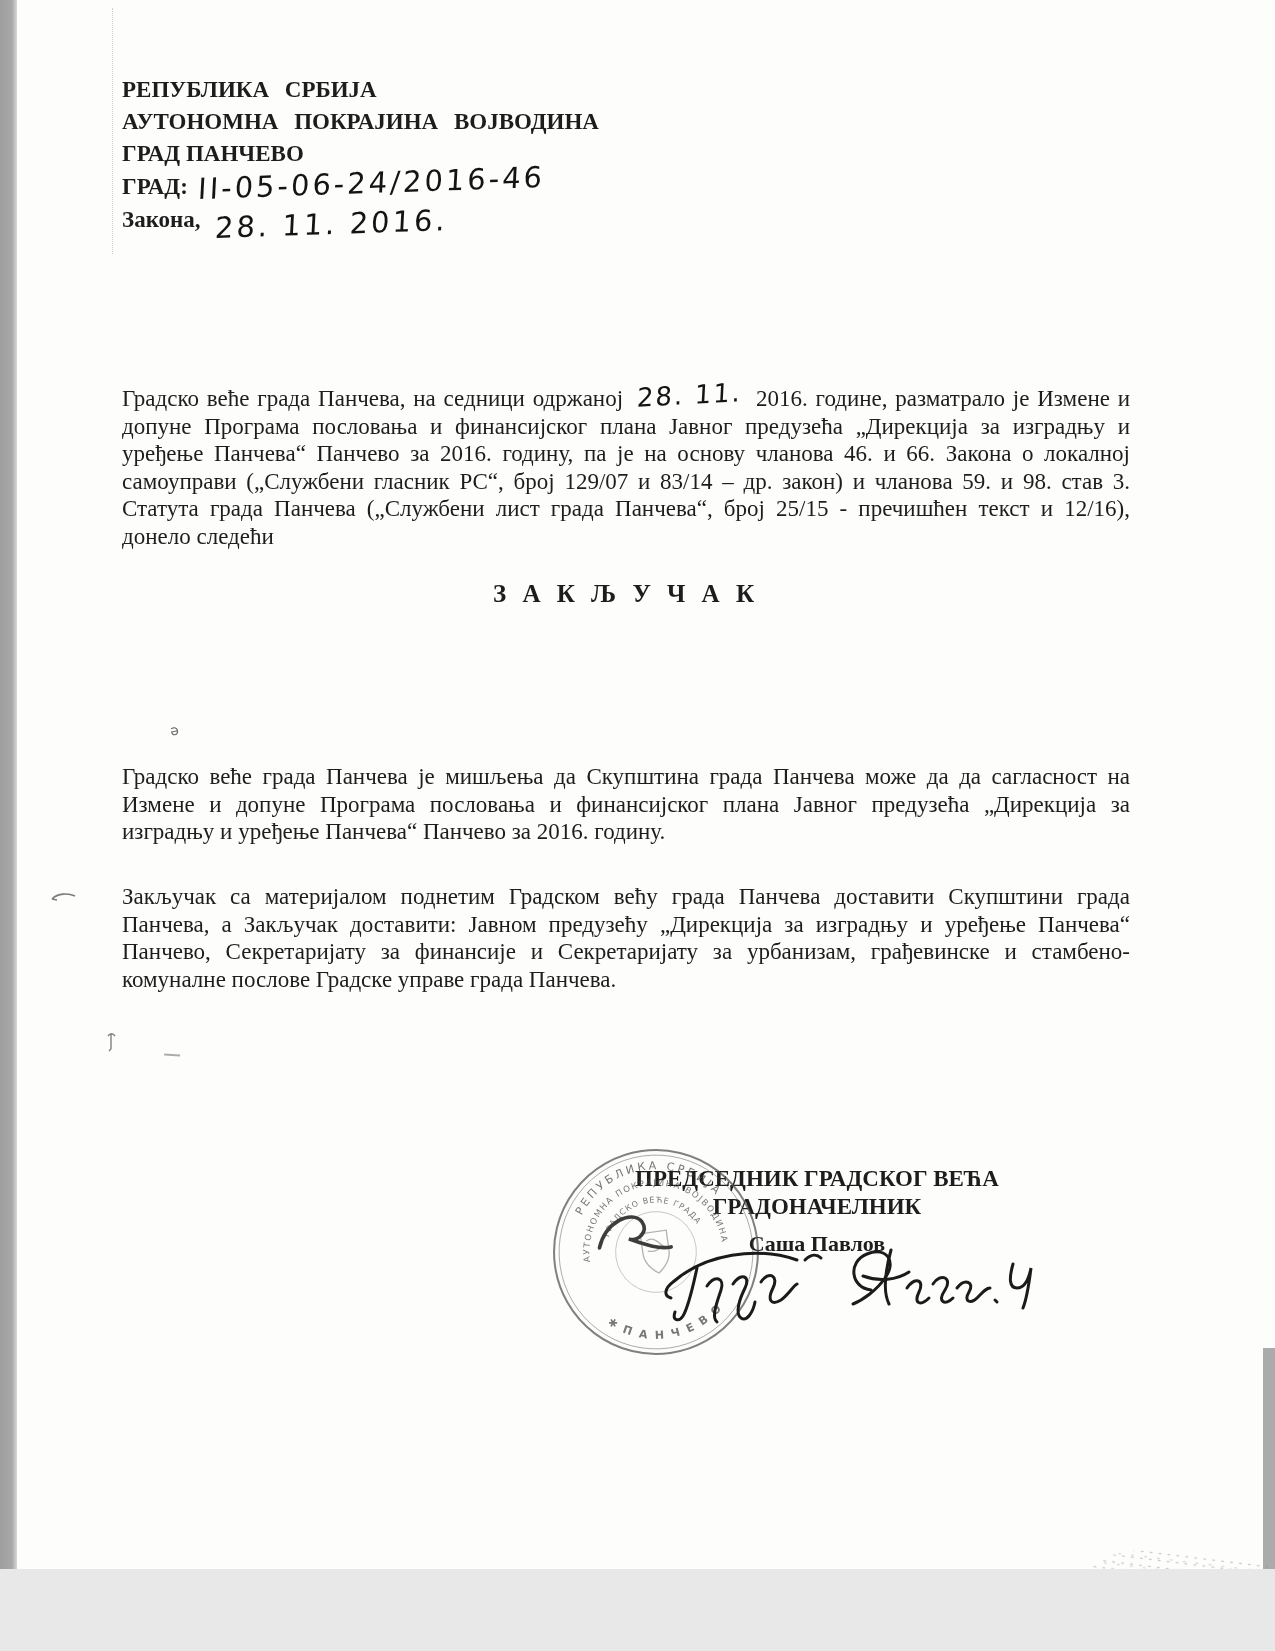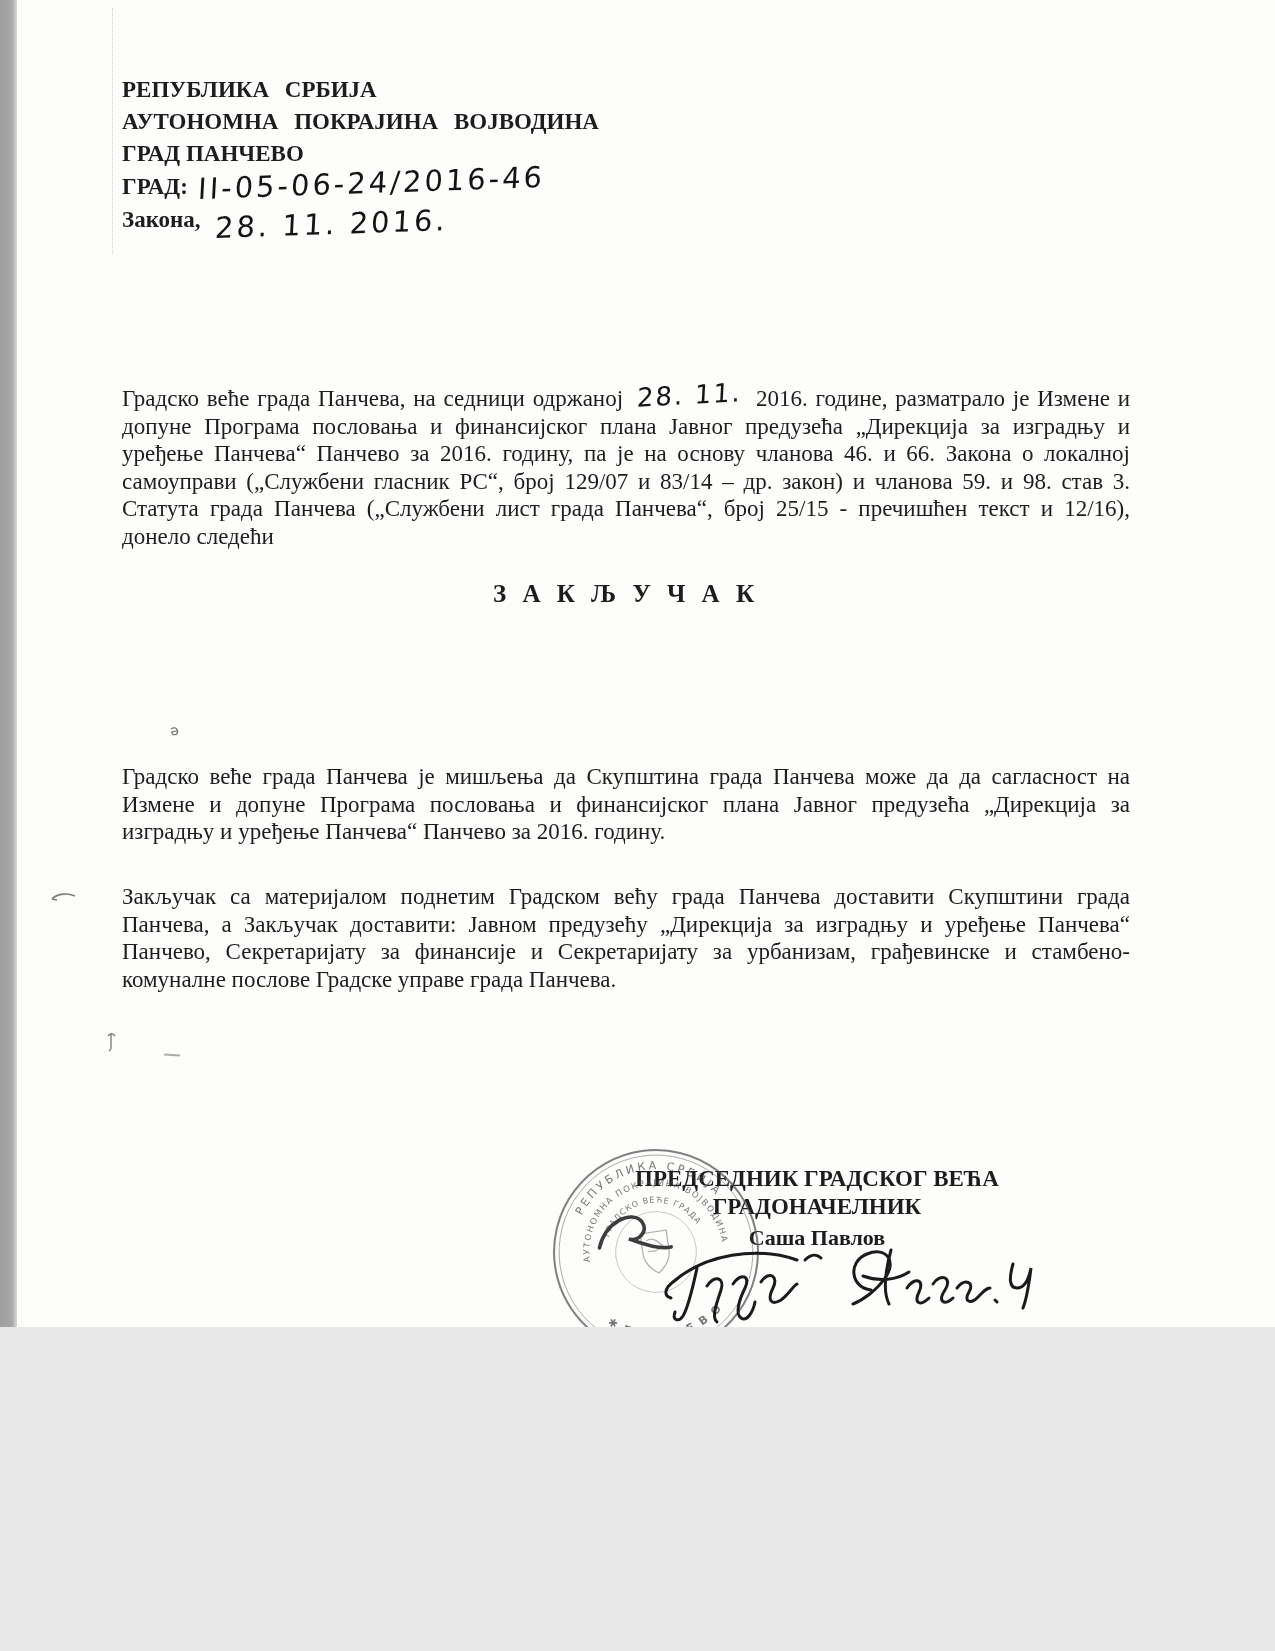--- a/index.html
+++ b/index.html
@@ -1,18 +1,18 @@
 <!DOCTYPE html>
 <html lang="sr"><head>
 <meta charset="utf-8">
 <style>
   html,body{margin:0;padding:0;background:#e8e8e8;}
   .page{
     position:relative;
-    width:1275px;height:1327px;
+    width:1275px;height:1569px;
     background:#fdfdfc;
     overflow:hidden;
     font-family:"Liberation Serif", serif;
     color:#1d1d1d;
     text-decoration:underline;
   }
   
   .edge-left{position:absolute;left:0;top:0;width:17px;height:1651px;
     background:linear-gradient(to right,#9e9e9e 0,#a8a8a8 70%,#d8d8d6 100%);}
   .edge-bottom{position:absolute;left:0;top:1640px;width:1275px;height:11px;background:#a0a0a0;}
@@ -45,21 +45,21 @@
   .p-opinion{top:740px;}
   .p-delivery{top:860px;}
   .heading{
     position:absolute;left:122px;top:580px;width:1008px;
     text-align:center;font-weight:bold;font-size:25px;letter-spacing:5px;
   }
 
   
   .sig-block{position:absolute;left:628px;top:1165px;width:378px;text-align:center;
     font-weight:bold;font-size:23px;line-height:28px;white-space:nowrap;}
-  .sig-name{font-size:22px;margin-top:3px;}
+  .sig-name{font-size:22px;margin-top:9px;}
 
   .stamp-wrap{position:absolute;left:549px;top:1145px;width:214px;height:214px;opacity:.88;}
   .autograph{position:absolute;left:645px;top:1228px;width:400px;height:118px;}
 
   
   .artifact{position:absolute;color:#4a4a4a;font-family:"DejaVu Sans",sans-serif;}
   .art-tick{left:50px;top:890px;width:28px;height:12px;}
   .art-pilcrow{left:104px;top:1032px;width:14px;height:20px;}
   .art-dash{left:164px;top:1054px;width:16px;height:3px;border-top:2px solid #8a8a8a;transform:rotate(4deg);opacity:.7;}
   .art-schwa{left:170px;top:722px;font-size:14px;opacity:.8;transform:rotate(-10deg);}

